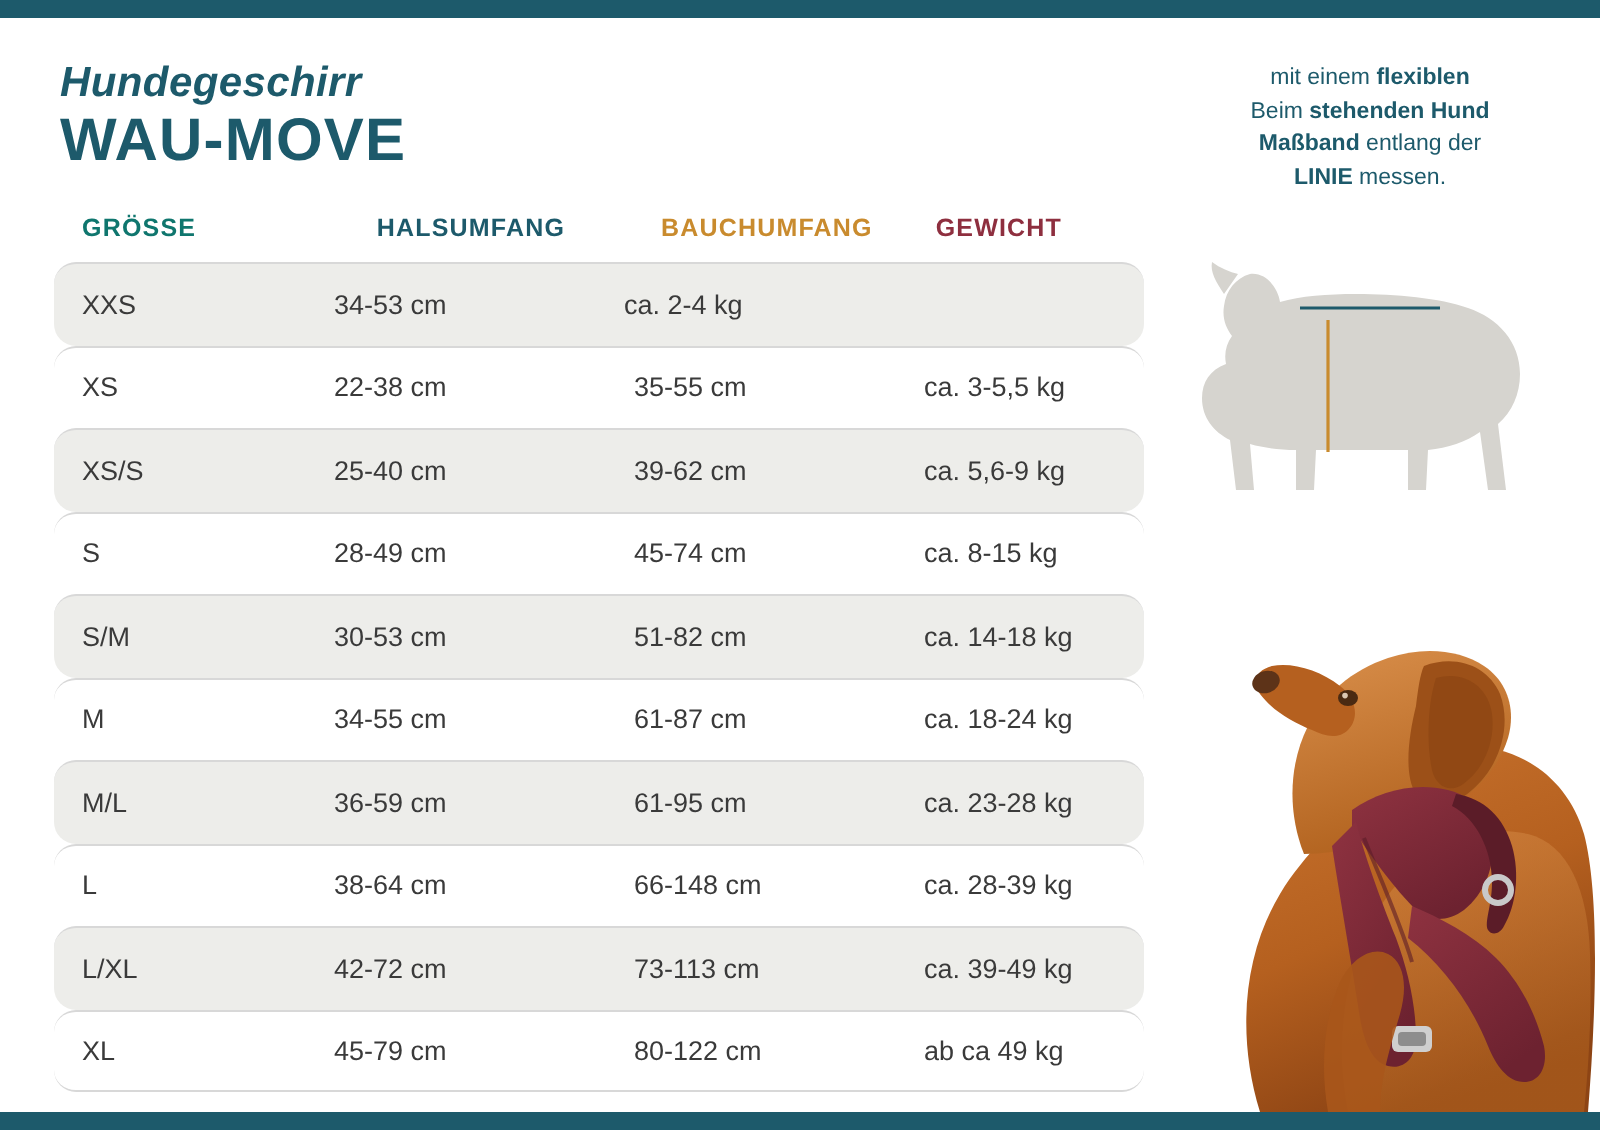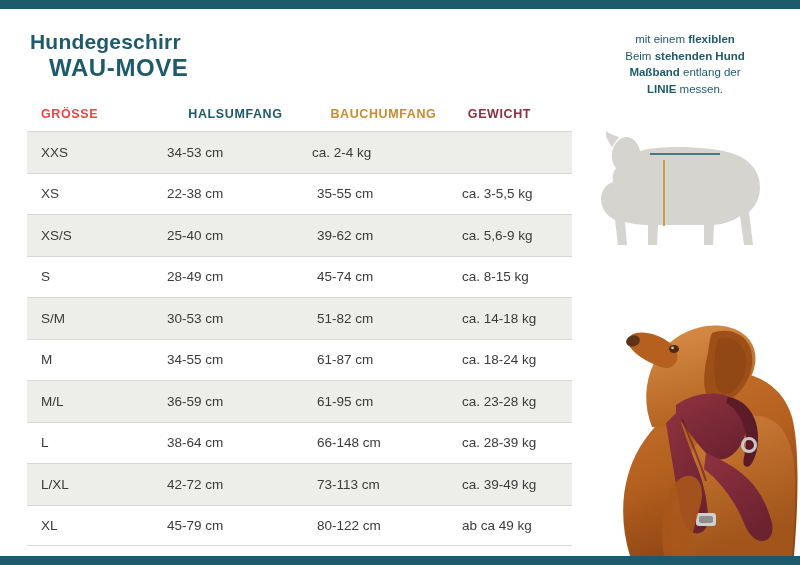--- a/index.html
+++ b/index.html
@@ -41,28 +41,28 @@
     position: absolute;
     top: 22px;
     left: 30px;
     line-height: 1.05;
   }
   .title-line1 {
     font-size: 21px;
     font-weight: bold;
     color: #1d5a6b;
     letter-spacing: .2px;
+    font-style: italic;
   }
   .title-line2 {
-    font-size: 24px;
+    font-size: 30px;
     font-weight: bold;
     color: #1d5a6b;
     letter-spacing: .6px;
     margin-top: 2px;
-    margin-left: 19px;
   }
 
   
   .table {
     position: absolute;
     top: 88px;
     left: 27px;
     width: 545px;
   }
   .thead {
@@ -71,33 +71,34 @@
     align-items: center;
     font-size: 12.5px;
     font-weight: bold;
     letter-spacing: .6px;
   }
   .col-size   { width: 140px; padding-left: 14px; box-sizing: border-box; }
   .col-neck   { width: 150px; }
   .col-belly  { width: 145px; }
   .col-weight { width: 110px; }
 
-  .h-size   { color: #ef4444; }
+  .h-size   { color: #0f766e; }
   .h-neck   { color: #1d5a6b; padding-left: 28px; }
   .h-belly  { color: #c98b2e; }
   .h-weight { color: #8e2f3f; }
 
   .row {
     display: flex;
     align-items: center;
     height: 41.5px;
     font-size: 13.5px;
     color: #3a3a3a;
     border-top: 1px solid #d8d8d8;
     box-sizing: border-box;
+    border-radius: 11px;
   }
   .row:last-child { border-bottom: 1px solid #d8d8d8; }
   .row.shaded { background: #ededea; }
   .row .col-size { font-size: 13.5px; }
 
   
   .right-note {
     position: absolute;
     top: 22px;
     left: 580px;

